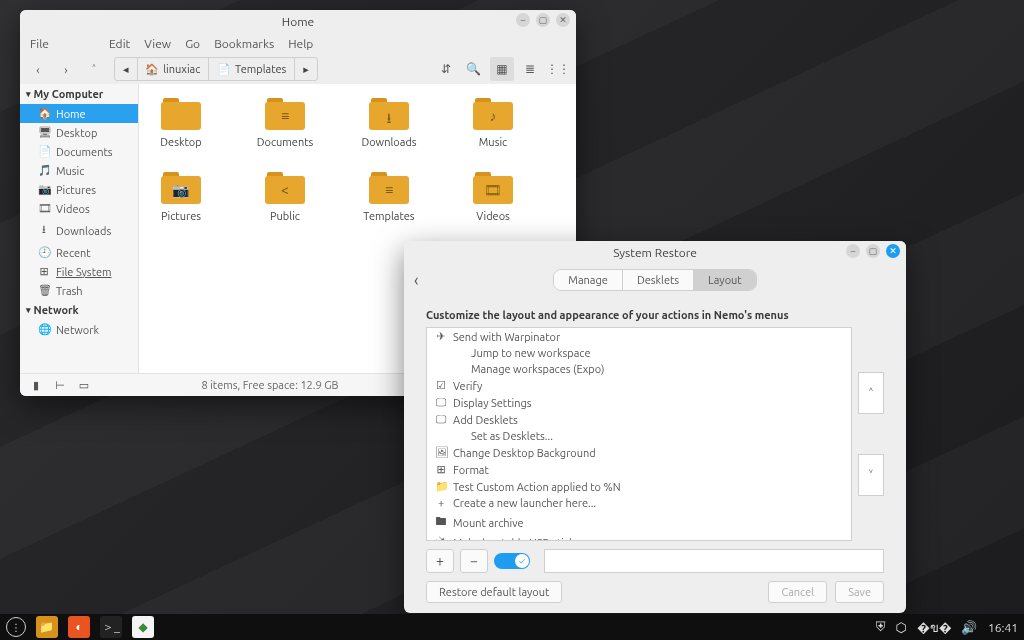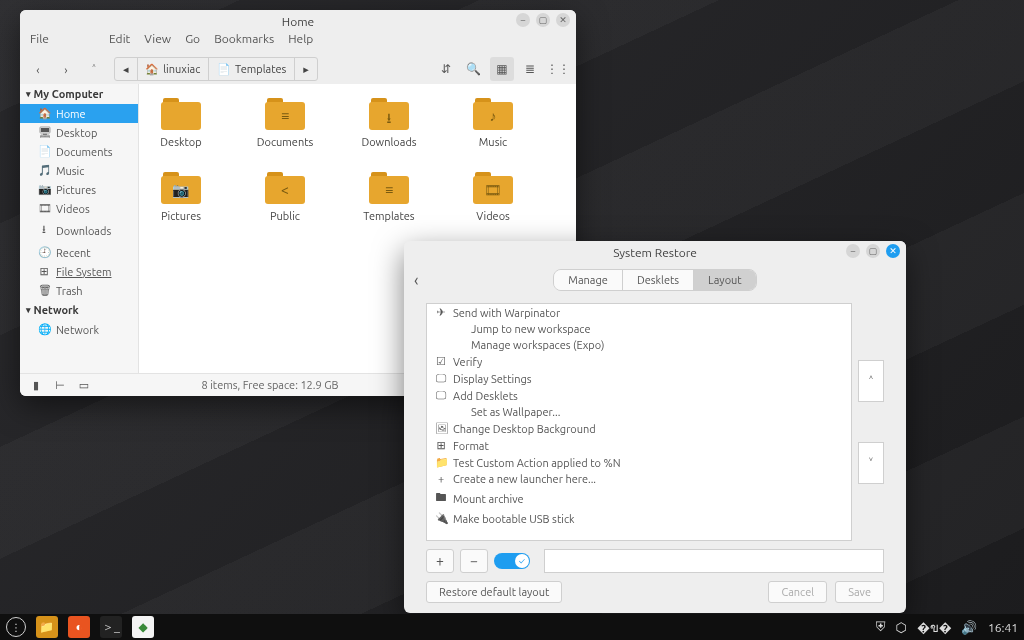--- a/index.html
+++ b/index.html
@@ -20,21 +20,21 @@
   .taskbar .app-icon{width:22px;height:22px;border-radius:3px;display:flex;align-items:center;justify-content:center;}
   .tray-icon{font-size:13px;}
   
   .window{position:absolute;background:var(--panel);border-radius:6px;box-shadow:0 10px 30px rgba(0,0,0,.5);display:flex;flex-direction:column;overflow:hidden;}
   .titlebar{height:22px;display:flex;align-items:center;justify-content:center;font-size:12px;color:var(--win-title);position:relative;background:var(--panel);}
   .titlebar .win-ctrls{position:absolute;right:6px;top:3px;display:flex;gap:6px;}
   .win-btn{width:14px;height:14px;border-radius:50%;background:#d6d6d6;color:#666;font-size:9px;display:flex;align-items:center;justify-content:center;cursor:pointer;}
   .win-btn.close{background:#1e9df0;color:#fff;}
   
   .nemo{left:20px;top:10px;width:556px;height:386px;}
-  .nemo .menubar{height:22px;display:flex;gap:14px;padding:0 10px;font-size:12px;color:#555;}
+  .nemo .menubar{height:22px;display:flex;align-items:center;gap:14px;padding:0 10px;font-size:12px;color:#555;}
   .toolbar{height:30px;display:flex;align-items:center;padding:0 6px;gap:4px;}
   .tbtn{width:24px;height:24px;display:flex;align-items:center;justify-content:center;border-radius:3px;color:#555;cursor:pointer;}
   .path{display:flex;align-items:center;border:1px solid var(--border);border-radius:3px;height:22px;margin-left:4px;}
   .path .seg{padding:0 8px;height:100%;display:flex;align-items:center;gap:4px;border-right:1px solid var(--border);font-size:11px;color:#444;}
   .nemo-body{flex:1;display:flex;min-height:0;}
   .sidebar{width:118px;background:var(--panel2);border-right:1px solid #e3e3e3;overflow:auto;font-size:11px;}
   .side-head{display:flex;align-items:center;gap:3px;padding:4px 6px;font-weight:bold;color:#3a3a3a;}
   .side-item{display:flex;align-items:center;gap:6px;padding:3px 6px 3px 18px;cursor:pointer;}
   .side-item.selected{background:var(--side-sel);color:#fff;}
   .file-pane{flex:1;background:#fff;padding:14px 10px;display:flex;flex-wrap:wrap;align-content:flex-start;gap:24px 40px;}
@@ -244,20 +244,21 @@
     </div>
     <div class="settings-top">
       <div class="back-btn">‹</div>
       <div class="segmented" id="settings-tabs">
           <div class="seg-btn">Manage</div>
           <div class="seg-btn">Desklets</div>
           <div class="seg-btn active">Layout</div>
         </div>
     </div>
     <div class="settings-body">
+      <div class="section-title">Customize the layout and appearance of your actions in Nemo's menus</div>
       <div class="listbox-wrap">
         <div class="listbox" id="actions-list">
             <div class="li">
               <span class="ico">✈</span>
               <span>Send with Warpinator</span>
             </div>
             <div class="li">
               <span class="indent"></span>
               <span class="ico"></span>
               <span>Jump to new workspace</span>
@@ -275,21 +276,21 @@
               <span class="ico">🖵</span>
               <span>Display Settings</span>
             </div>
             <div class="li">
               <span class="ico">🖵</span>
               <span>Add Desklets</span>
             </div>
             <div class="li">
               <span class="indent"></span>
               <span class="ico"></span>
-              <span>Set as Wallpaper...</span>
+              <span>Set as Desklets...</span>
             </div>
             <div class="li">
               <span class="ico">🖼</span>
               <span>Change Desktop Background</span>
             </div>
             <div class="li">
               <span class="ico">⊞</span>
               <span>Format</span>
             </div>
             <div class="li">

